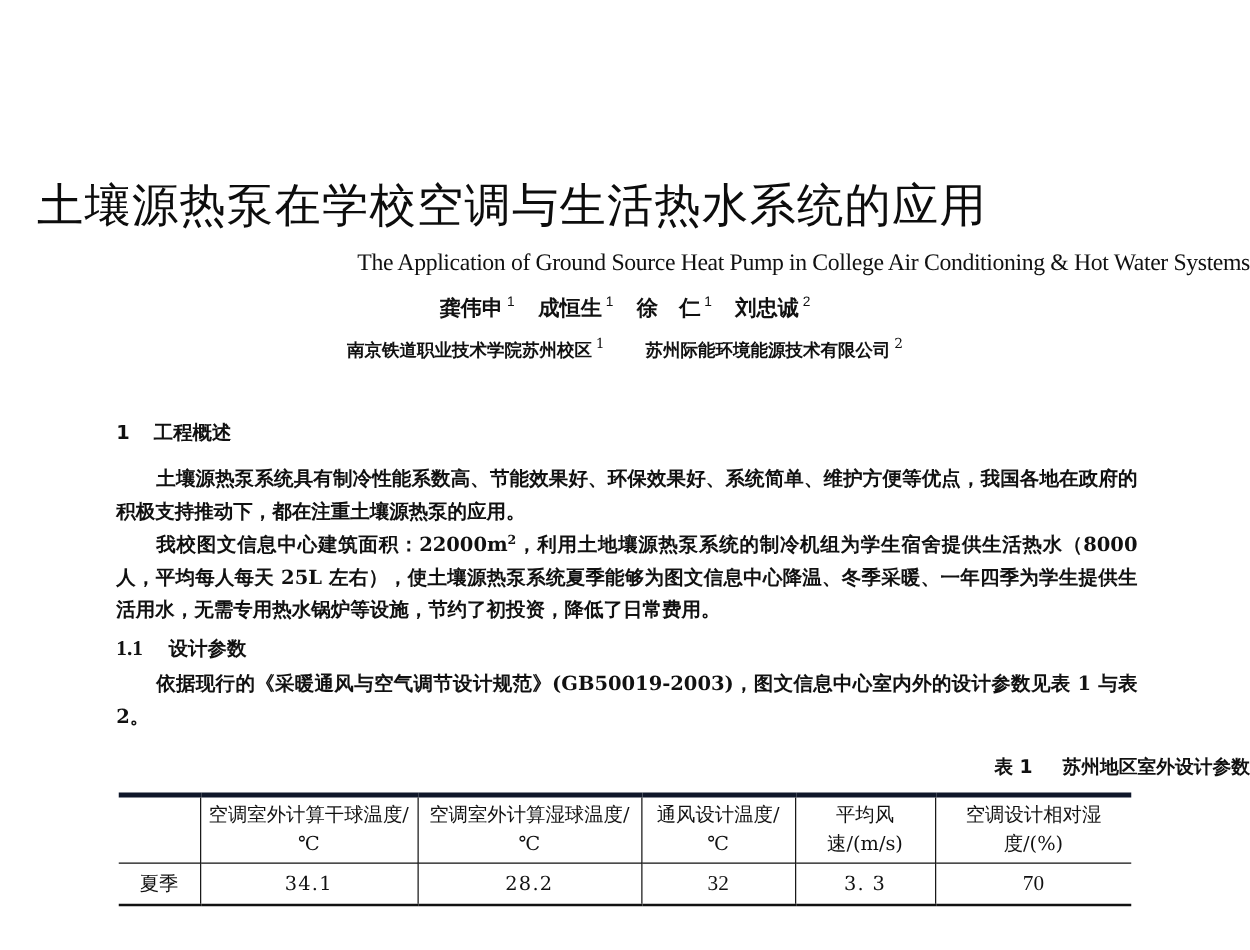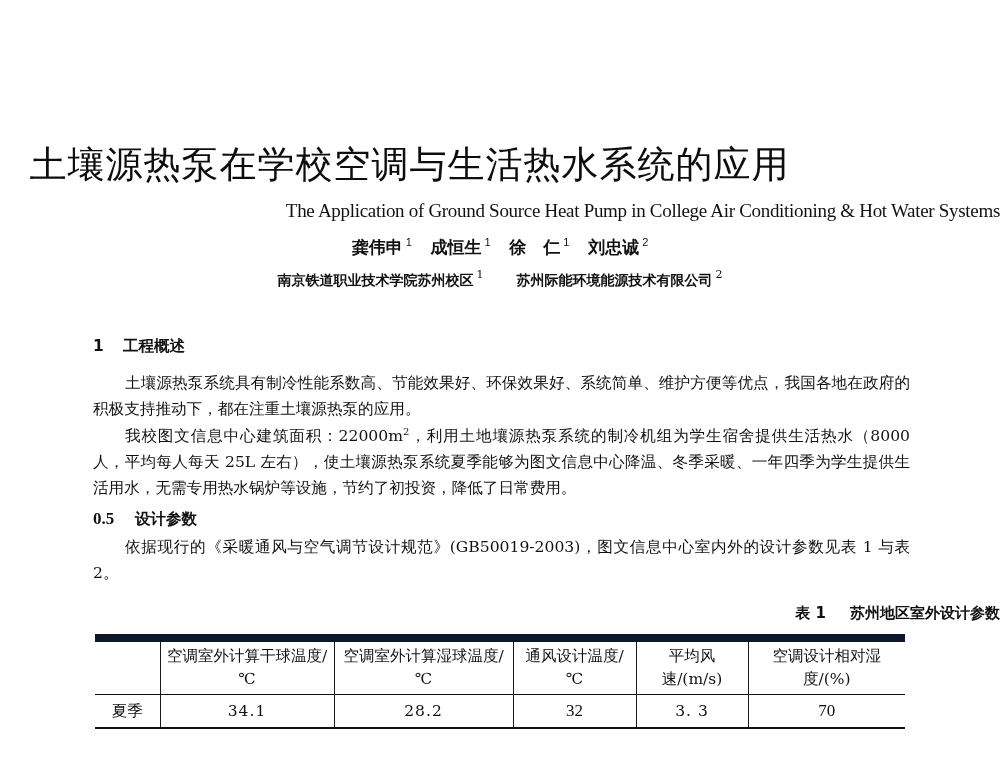--- a/index.html
+++ b/index.html
@@ -39,21 +39,21 @@
   .h1 .num { display: inline-block; width: 30px; }
   .h2 {
     position: absolute; left: 93px; top: 507px;
     font-family: "DejaVu Serif", serif; font-weight: bold; font-size: 15.5px; line-height: 24px;
   }
   .h2 .num { display: inline-block; width: 42px; font-family: "Liberation Serif", serif; font-size: 17px; }
 
   .para {
     position: absolute; left: 93px; width: 817px;
     font-size: 15.6px; line-height: 26px; text-align: justify;
-    text-indent: 32px; margin: 0;
+    text-indent: 32px; margin: 0; font-weight: bold;
   }
   .p1 { top: 370px; }
   .p2 { top: 423px; }
   .p3 { top: 534px; }
   .para sup { font-size: 10px; vertical-align: 6px; line-height: 0; }
 
   .table-caption {
     position: absolute; left: 0; top: 601px; width: 1000px; text-align: right;
     font-family: "DejaVu Sans", sans-serif; font-weight: bold; font-size: 15px; line-height: 24px;
   }
@@ -62,21 +62,21 @@
   table.params {
     position: absolute; left: 95px; top: 634px; width: 810px;
     border-collapse: collapse; font-size: 15.5px; table-layout: fixed;
   }
   table.params th, table.params td {
     border: 1px solid #1a1a1a; text-align: center; padding: 0 4px;
     font-weight: normal;
   }
   table.params tr.head th { height: 52px; line-height: 23px; vertical-align: middle; }
   table.params tr.body td { height: 32px; line-height: 30px; }
-  table.params tr:first-child th { border-top: 8px solid #0f172a; }
+  table.params tr:first-child th { border-top: 4px solid #0f172a; }
   table.params tr:last-child td { border-bottom: 2px solid #111; }
   table.params th:first-child, table.params td:first-child { border-left: none; }
   table.params th:last-child, table.params td:last-child { border-right: none; }
   table.params tr.head th { border-bottom: 1.5px solid #111; }
   .val { font-family: "Liberation Serif", serif; font-size: 17px; }
   .mono { font-family: "DejaVu Serif", serif; letter-spacing: 1px; }
 </style>
 </head>
 <body>
 
@@ -99,21 +99,21 @@
 
   <div class="h1">
     <span class="num">1</span><span>工程概述</span>
   </div>
 
   <p class="para p1">土壤源热泵系统具有制冷性能系数高、节能效果好、环保效果好、系统简单、维护方便等优点，我国各地在政府的积极支持推动下，都在注重土壤源热泵的应用。</p>
 
   <p class="para p2"><span>我校图文信息中心建筑面积：22000m</span><sup>2</sup><span>，利用土地壤源热泵系统的制冷机组为学生宿舍提供生活热水（8000 人，平均每人每天 25L 左右），使土壤源热泵系统夏季能够为图文信息中心降温、冬季采暖、一年四季为学生提供生活用水，无需专用热水锅炉等设施，节约了初投资，降低了日常费用。</span></p>
 
   <div class="h2">
-    <span class="num">0.5</span><span>设计参数</span>
+    <span class="num">1.1</span><span>设计参数</span>
   </div>
 
   <p class="para p3">依据现行的《采暖通风与空气调节设计规范》(GB50019-2003)，图文信息中心室内外的设计参数见表 1 与表 2。</p>
 
   <div class="table-caption">
     <span class="lbl">表 1</span><span>苏州地区室外设计参数</span>
   </div>
 
   <table class="params">
     <colgroup>

